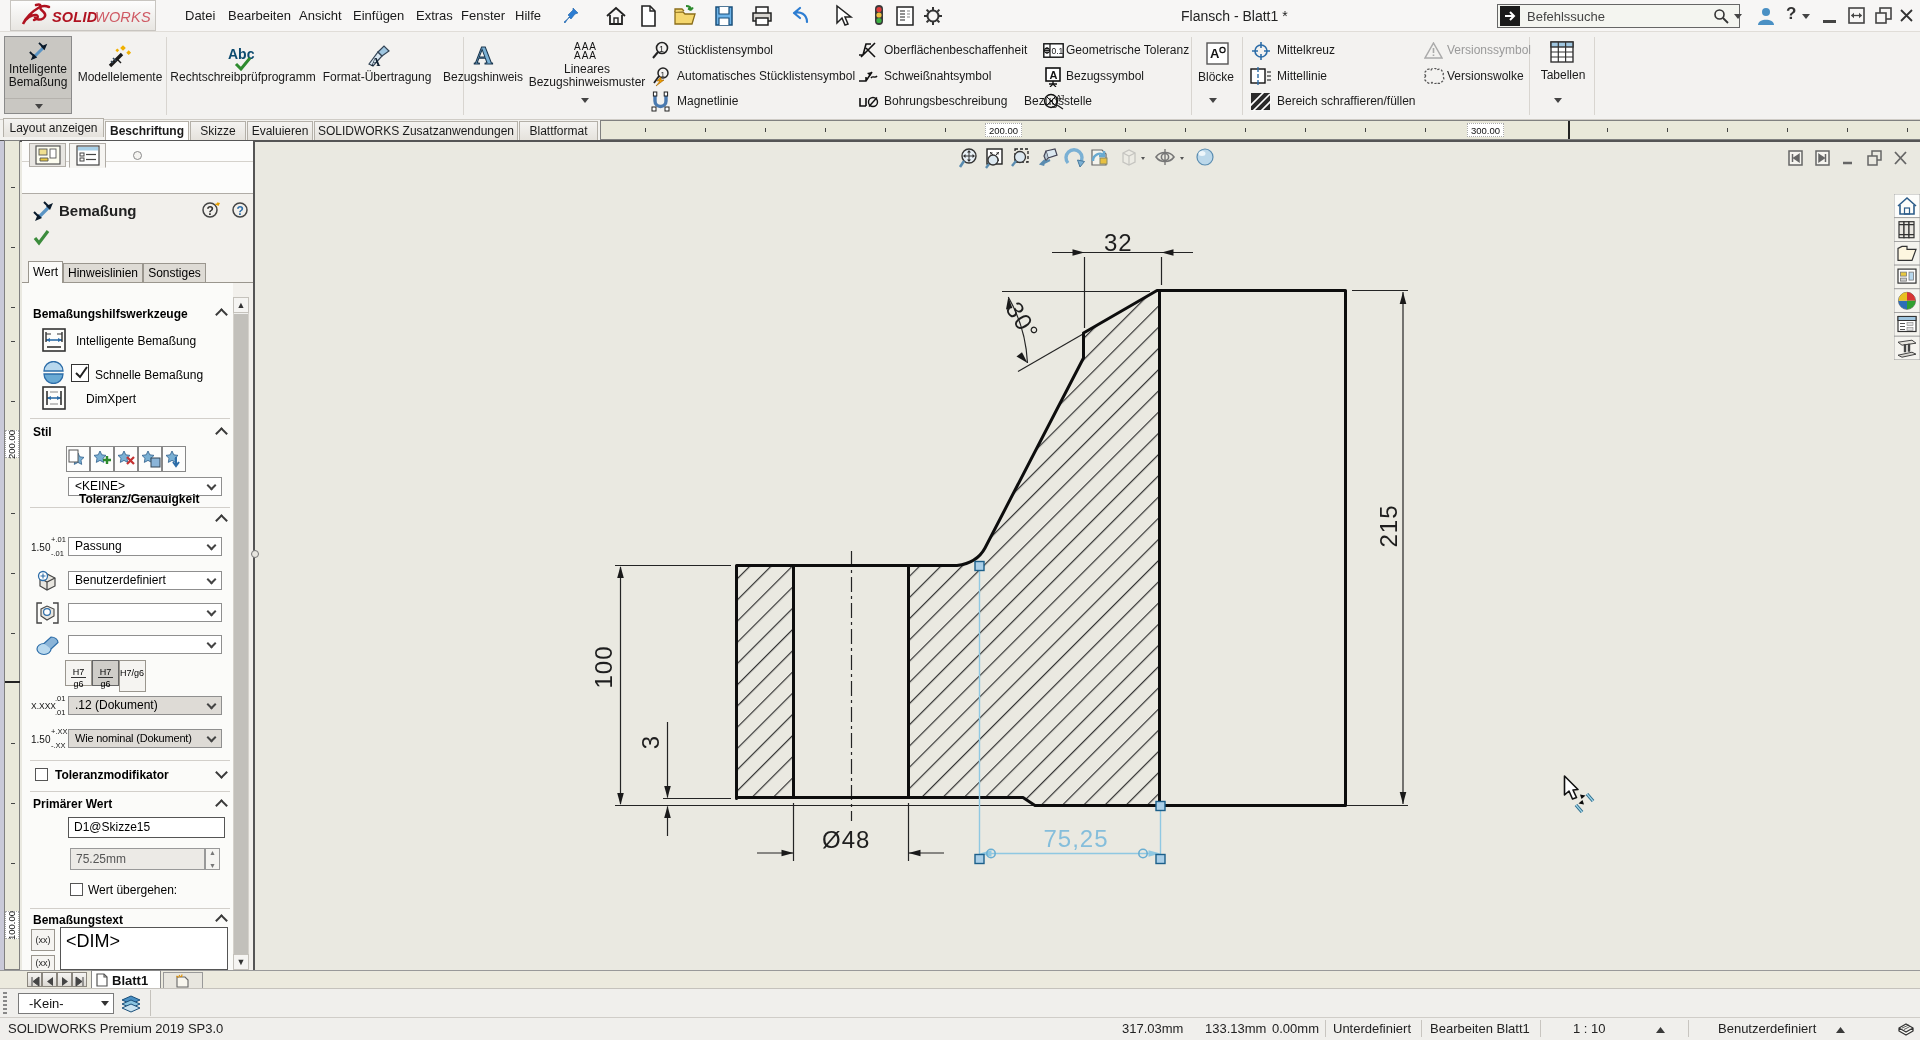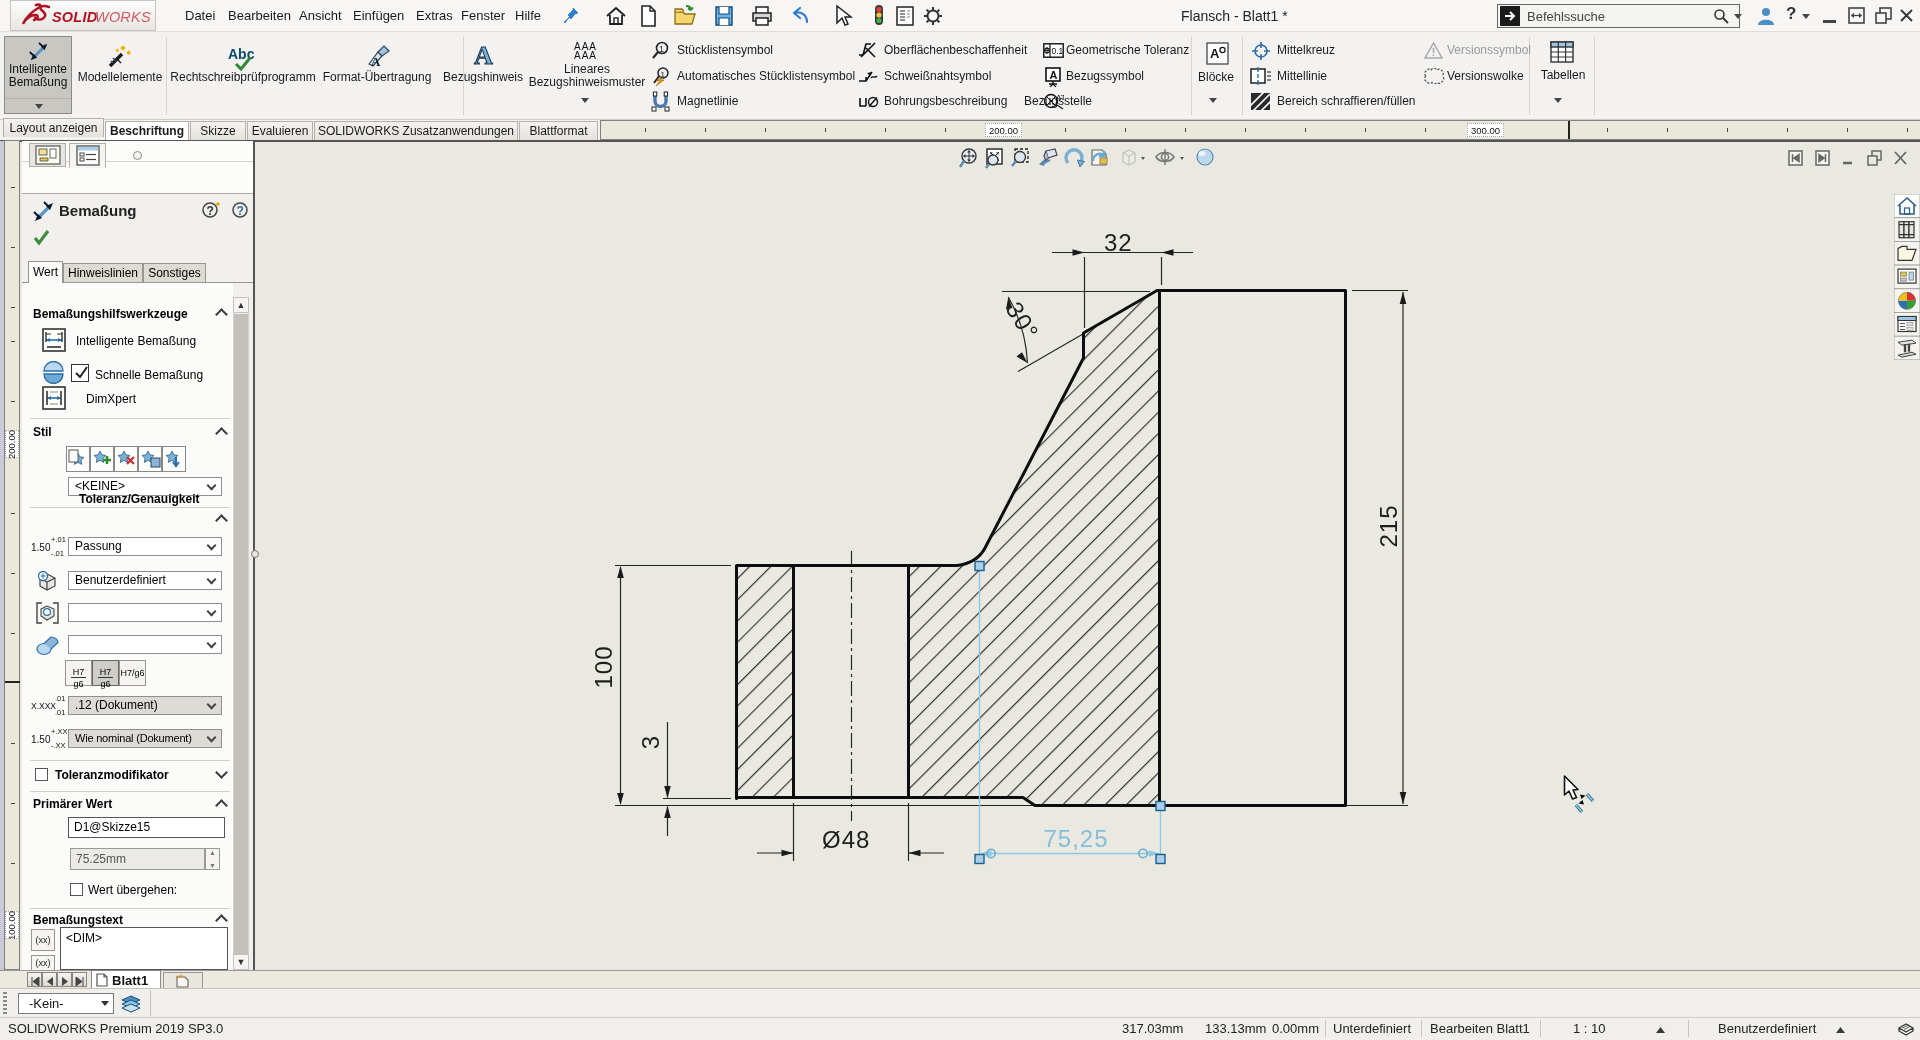--- a/index.html
+++ b/index.html
@@ -577,21 +577,21 @@
     </div>
   <svg style="position:absolute;left:13px;top:492px;" width="25" height="24" viewBox="0 0 25 24">
       <ellipse cx="9" cy="16" rx="7" ry="5.5" fill="#b8d8ee" stroke="#2d6da8" stroke-width="1.2"></ellipse>
       <path d="M9 10.5 L16 4 a 7 5.5 0 0 1 7 5.5 L16 16" fill="#8ab4d8" stroke="#2d6da8" stroke-width="1.2"></path>
     </svg>
   <div class="combo" style="left:46px;top:494px;width:154px;height:19px;">
       <span class="ar"></span>
     </div>
   <div style="position:absolute;left:43px;top:519px;width:27px;height:26px;background:#f5f4f1;border:1px solid #9a968e;text-align:center;"><div style="font-size:9px;line-height:10px;margin-top:2px;border-bottom:1px solid #333;display:inline-block;padding:0 2px;">H7</div><div style="font-size:9px;line-height:10px;">g6</div></div>
   <div style="position:absolute;left:70px;top:519px;width:27px;height:26px;background:#cfcdc8;border:1px solid #666;text-align:center;"><div style="font-size:9px;line-height:10px;margin-top:2px;border-bottom:1px solid #333;display:inline-block;padding:0 2px;">H7</div><div style="font-size:9px;line-height:10px;">g6</div></div>
-  <div style="position:absolute;left:97px;top:519px;width:27px;height:26px;background:#f5f4f1;border:1px solid #9a968e;text-align:center;font-size:9px;line-height:24px;">H7/g6</div>
+  <div style="position:absolute;left:97px;top:519px;width:27px;height:32px;background:#f5f4f1;border:1px solid #9a968e;font-size:9px;line-height:24px;">H7/g6</div>
   <div style="position:absolute;left:9px;top:552px;width:34px;height:24px;font-size:7.5px;color:#111;">
     <span style="position:absolute;left:0;top:8px;font-size:8.5px;">X.XXX</span>
     <span style="position:absolute;left:24px;top:1px;">.01</span>
     <span style="position:absolute;left:24px;top:15px;">.01</span>
   </div>
   <div class="combo" style="left:46px;top:555px;width:154px;height:19px;background:#dedbd6;">.12 (Dokument)<span class="ar"></span></div>
   <div style="position:absolute;left:9px;top:585px;width:34px;height:24px;font-size:7.5px;color:#111;">
     <span style="position:absolute;left:0;top:8px;font-size:10px;">1.50</span>
     <span style="position:absolute;left:20px;top:1px;">+.XX</span>
     <span style="position:absolute;left:20px;top:15px;">-.XX</span>
@@ -609,21 +609,21 @@
   <div style="position:absolute;left:183px;top:707px;width:15px;height:22px;background:#f5f4f1;border:1px solid #999;">
       <span style="position:absolute;left:3px;top:0px;font-size:7px;color:#777;">▲</span>
       <span style="position:absolute;left:3px;bottom:0px;font-size:7px;color:#777;">▼</span>
     </div>
   <div class="cb" style="left:48px;top:742px;"></div>
   <div class="plabel" style="left:66px;top:742px;">Wert übergehen:</div>
   <div class="psep" style="top:767px;"></div>
   <div class="sechead" style="left:11px;top:772px;">Bemaßungstext</div>
   <div class="chev" style="left:192px;top:771px;"></div>
   <div style="position:absolute;left:9px;top:788px;width:24px;height:22px;background:#f5f4f1;border:1px solid #9a968e;font-size:9px;text-align:center;line-height:20px;color:#222;">(xx)</div>
-  <div style="position:absolute;left:38px;top:786px;width:168px;height:43px;background:#fff;border:1px solid #555;font-size:12px;padding:3px 0 0 5px;">&lt;DIM&gt;</div>
+  <div style="position:absolute;left:38px;top:786px;width:168px;height:43px;background:#fff;border:1px solid #555;font-size:18px;padding:3px 0 0 5px;">&lt;DIM&gt;</div>
   <div style="position:absolute;left:9px;top:814px;width:24px;height:15px;background:#f5f4f1;border:1px solid #9a968e;border-bottom:none;font-size:9px;text-align:center;color:#222;overflow:hidden;"><span style="position:relative;top:2px;">(xx)</span></div>
 </div>
 
 <div class="abs" style="left:251px;top:550px;width:8px;height:8px;border:1px solid #777;border-radius:50%;background:#e8e6e0;z-index:9;"></div>
 <svg class="abs" style="left:958px;top:147px;z-index:5;" width="260" height="23" viewBox="0 0 260 23">
 
   <g transform="translate(0,0)">
       <circle cx="11" cy="9" r="7" fill="#e8f0f6" stroke="#333" stroke-width="1.4"></circle>
       <path d="M11 4 V14 M6 9 H16" stroke="#333" stroke-width="1"></path>
       <path d="M11 3 l-2 2.5 h4 Z M11 15 l-2 -2.5 h4 Z M5 9 l2.5 -2 v4 Z M17 9 l-2.5 -2 v4 Z" fill="#333"></path>

